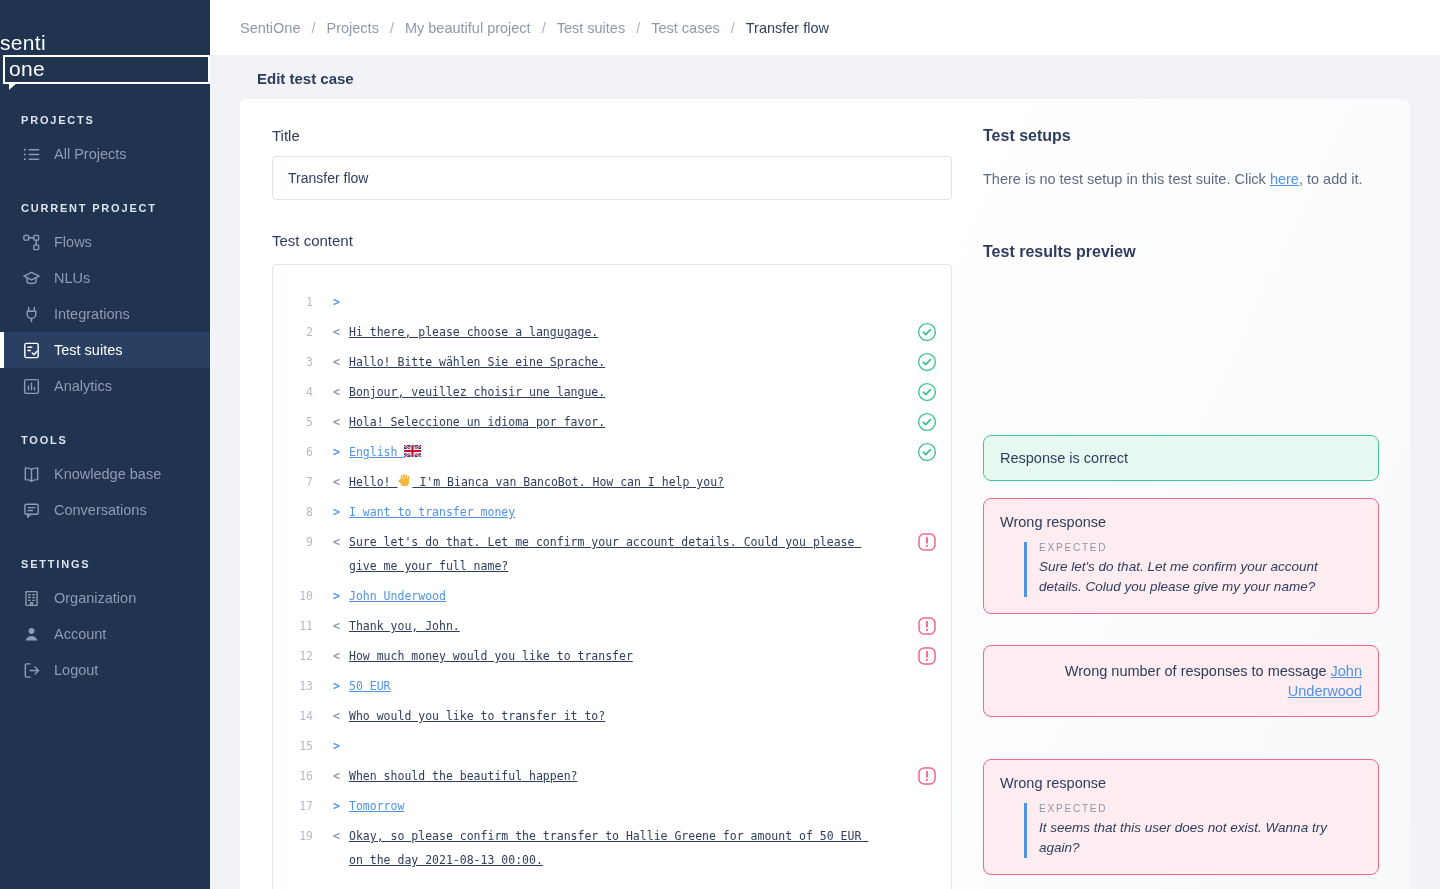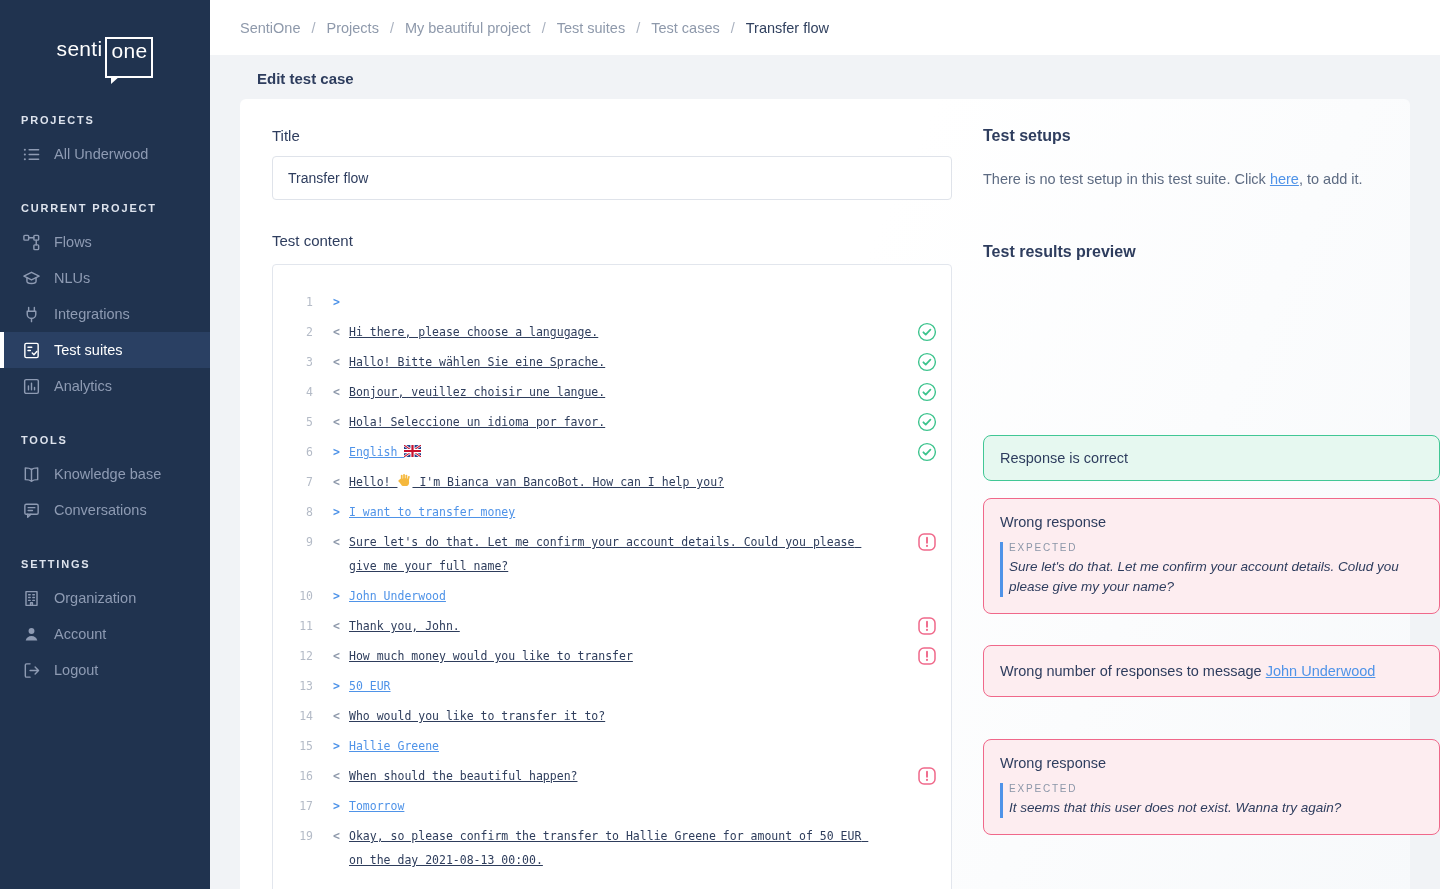--- a/index.html
+++ b/index.html
@@ -9,21 +9,21 @@
     font-family:"Liberation Sans", sans-serif;
     background:#f1f3f6;
     color:#2e3d5e;
   }
 
   
   .sidebar {
     position:absolute; left:0; top:0; width:210px; height:889px;
     background:#20334f; z-index:5;
   }
-  .logo-wrap { padding-top:37px; display:flex; justify-content:center; height:78px; cursor:pointer; }
+  .logo-wrap { padding-top:37px; display:flex; justify-content:center; height:78px; cursor:pointer;flex-direction:column; }
   .logo-senti { color:#fff; font-size:21px; letter-spacing:.3px; }
   .logo-one {
     color:#fff; font-size:21px; border:2px solid #fff; padding:0 4px 1px 4px;
     margin-left:3px; position:relative; letter-spacing:.3px;
   }
   .logo-one::after {
     content:''; position:absolute; left:4px; bottom:-8px; width:0; height:0;
     border-top:8px solid #fff; border-right:9px solid transparent;
   }
   .side-section { margin-top:30px; }
@@ -91,27 +91,27 @@
   .emoji { width:15px; height:15px; vertical-align:-2px; display:inline-block; }
   .emoji.flag { width:17px; height:12px; vertical-align:-1px; }
 
   
   .panel { position:absolute; left:743px; top:28px; width:396px; }
   .panel-title { font-size:16px; font-weight:700; color:#2e3d5e; }
   .setups-text { margin-top:24px; font-size:14.5px; color:#5d6b82; line-height:20px; }
   .link { color:#4f93e8; text-decoration:underline; cursor:pointer; }
   .panel-title.results { margin-top:54px; }
 
-  .result-card { border-radius:8px; width:457px; }
+  .result-card { border-radius:8px; width:396px; }
   .card-correct { margin-top:174px; background:#e6f8f0; border:1px solid #41c795; padding:12px 16px; }
   .card-wrong   { margin-top:17px;  background:#fdedf0; border:1px solid #f0688a; padding:13px 16px 16px; }
-  .card-count   { margin-top:31px;  background:#fdedf0; border:1px solid #f0688a; padding:15px 16px; }
+  .card-count   { margin-top:31px;  background:#fdedf0; border:1px solid #f0688a; padding:15px 16px;text-align:right; }
   #result-cards .result-card:nth-child(4) { margin-top:42px; }
   .card-title { font-size:14.5px; color:#2e3d5e; line-height:20px; }
-  .expected { margin-top:10px; border-left:3px solid #4f93e8; padding-left:6px; }
+  .expected { margin-top:10px; border-left:3px solid #4f93e8; padding-left:12px;margin-left:24px; }
   .expected-label { font-size:10px; letter-spacing:1.8px; color:#8b96a8; font-weight:400; }
   .expected-text { margin-top:4px; font-style:italic; font-size:13.5px; line-height:20px; color:#2e3d5e; }
 </style>
 </head>
 <body>
 
 <div class="sidebar">
   <div class="logo-wrap">
     <span class="logo-senti">senti</span>
       <span class="logo-one">one</span>
@@ -120,21 +120,21 @@
       <div class="side-section">
         <div class="side-section-title">Projects</div>
         <div class="side-items">
           <div class="side-item">
             <span class="icon">
               <svg viewBox="0 0 20 20" fill="none" stroke="currentColor" stroke-width="1.5" stroke-linecap="round" stroke-linejoin="round">
                 <path d="M7.5 5h10M7.5 10h10M7.5 15h10"></path>
                 <path d="M3 5h.01M3 10h.01M3 15h.01" stroke-width="2.2"></path>
               </svg>
             </span>
-            <span class="side-label">All Underwood</span>
+            <span class="side-label">All Projects</span>
           </div>
         </div>
       </div>
       <div class="side-section">
         <div class="side-section-title">Current project</div>
         <div class="side-items">
           <div class="side-item">
             <span class="icon">
               <svg viewBox="0 0 20 20" fill="none" stroke="currentColor" stroke-width="1.5" stroke-linecap="round" stroke-linejoin="round">
                 <rect x="2" y="2.5" width="5" height="5" rx="1"></rect>
@@ -373,21 +373,20 @@
         <span class="ed-text">50 EUR</span>
       </div>
       <div class="ed-row bot">
         <span class="ed-num">14</span>
         <span class="ed-marker">&lt;</span>
         <span class="ed-text">Who would you like to transfer it to?</span>
       </div>
       <div class="ed-row user">
         <span class="ed-num">15</span>
         <span class="ed-marker">&gt;</span>
-        <span class="ed-text">Hallie Greene</span>
       </div>
       <div class="ed-row bot">
         <span class="ed-num">16</span>
         <span class="ed-marker">&lt;</span>
         <span class="ed-text">When should the beautiful happen?</span>
         <span class="ed-status"><svg viewBox="0 0 20 20">
             <rect x="2" y="2" width="16" height="16" rx="5" fill="none" stroke="#f0688a" stroke-width="1.5"></rect>
             <path d="M10 5.8v5" stroke="#f0688a" stroke-width="1.9" stroke-linecap="round"></path>
             <circle cx="10" cy="13.9" r="1.05" fill="#f0688a"></circle>
           </svg></span>

